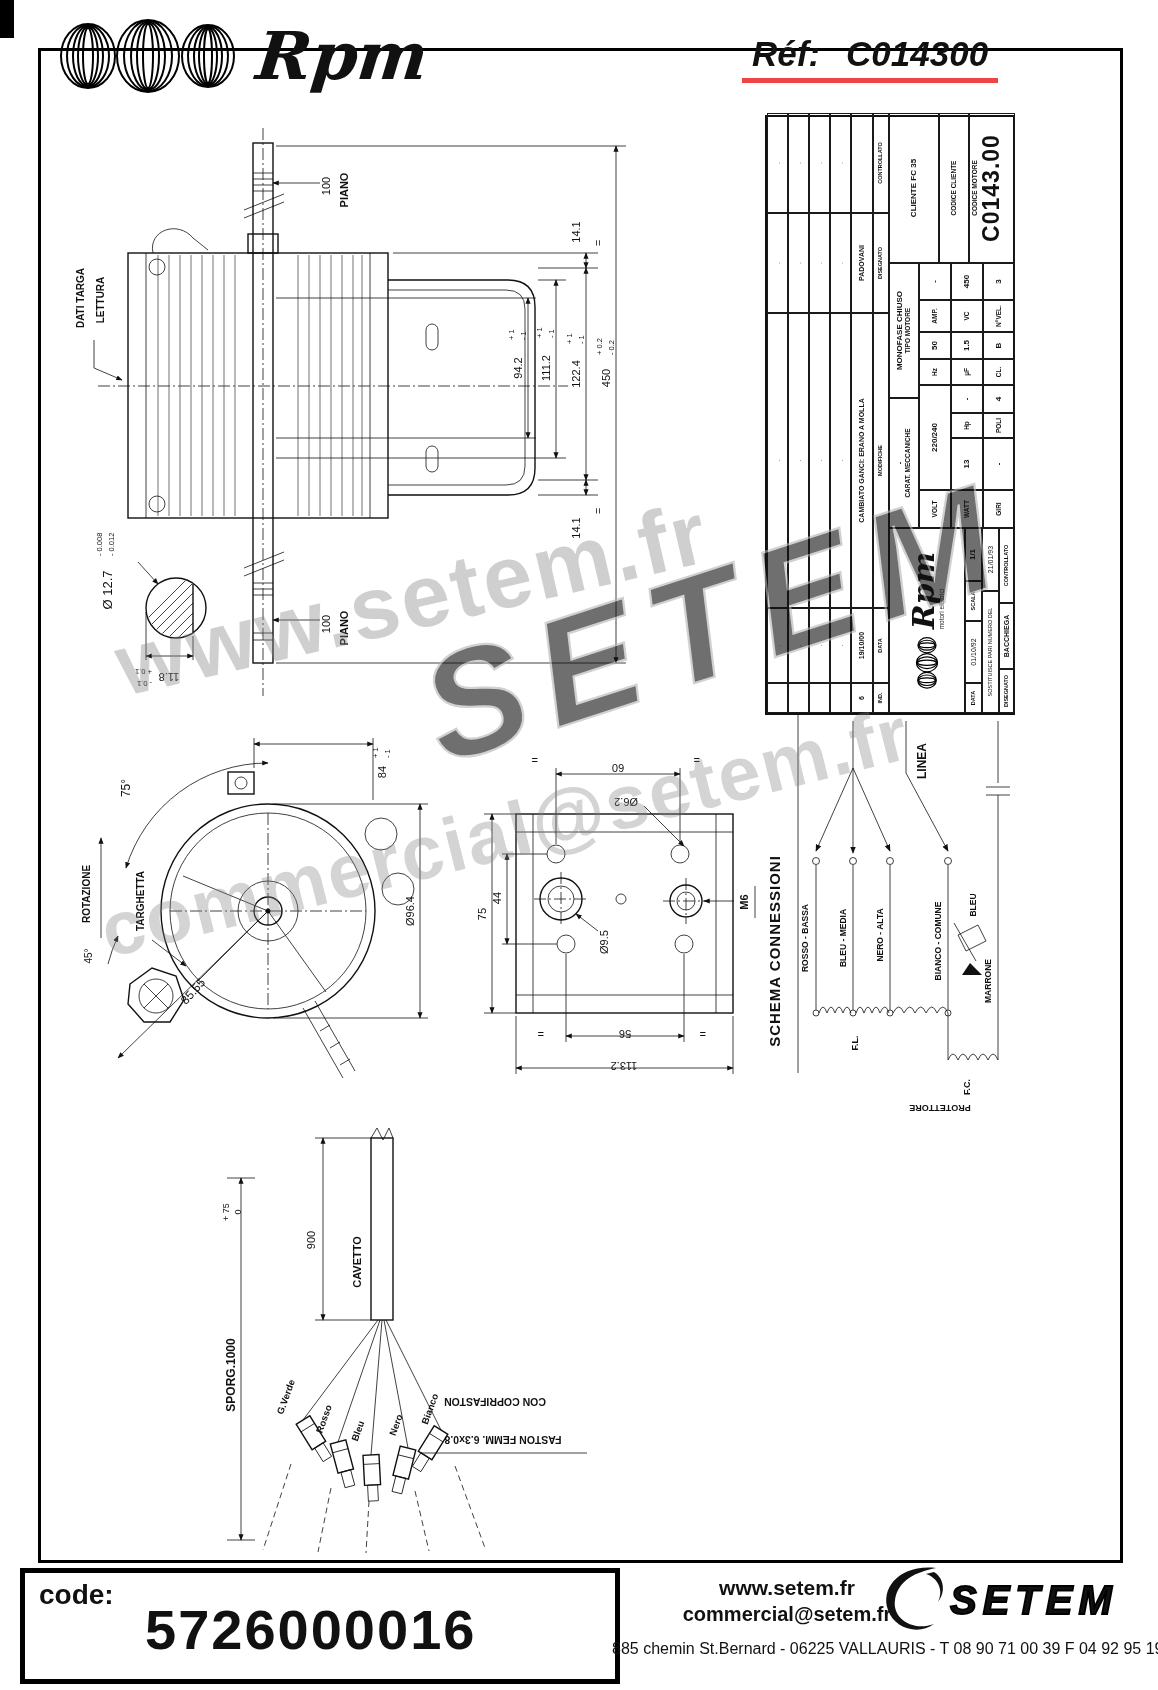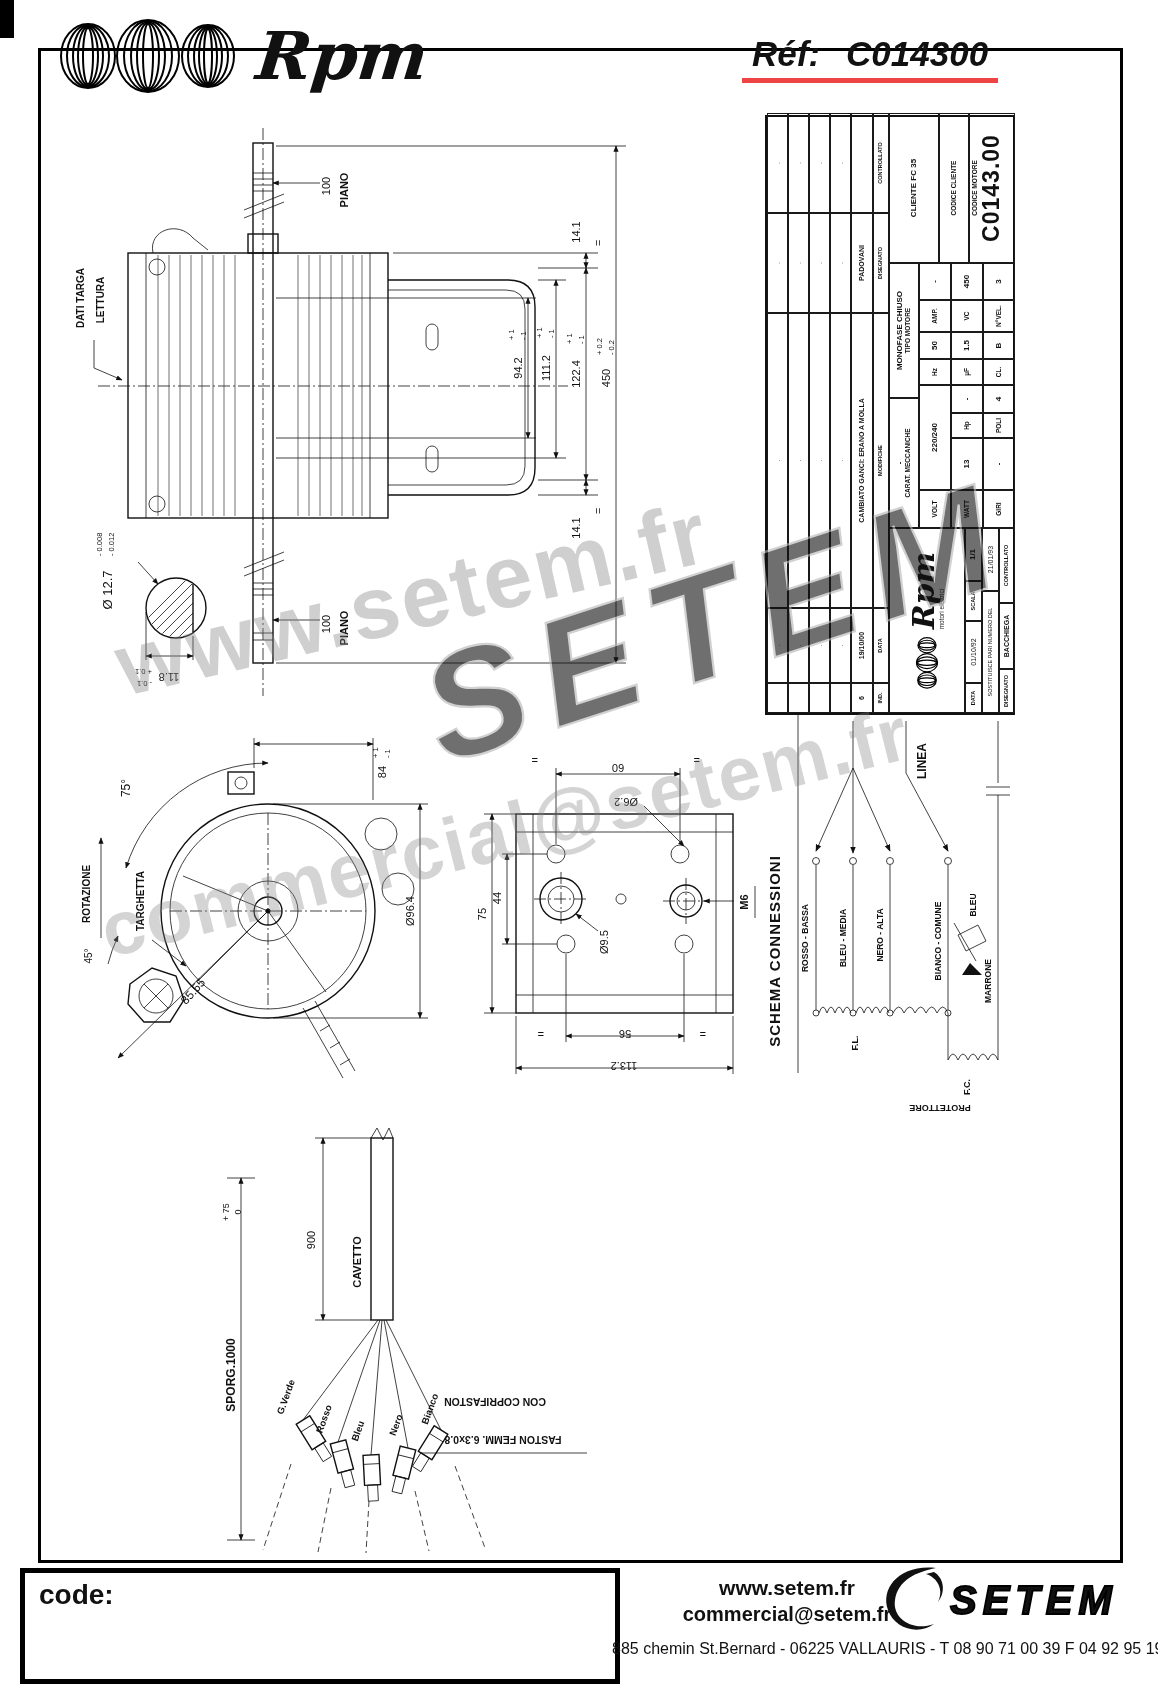--- a/index.html
+++ b/index.html
@@ -700,20 +700,21 @@
 </svg>
 
 <div class="abs wm wm1">www.setem.fr</div>
 <svg class="abs wm2" width="720" height="320" viewBox="0 0 720 320">
   <text x="10" y="230" font-size="150" font-style="italic" font-weight="bold" letter-spacing="18" fill="rgba(190,190,190,0.25)" stroke="#b3b3b3" stroke-width="2.2">SETEM</text>
 </svg>
 <div class="abs wm wm3">commercial@setem.fr</div>
 
 <div class="abs code-box">
   <div class="code-label">code:</div>
+  <div class="code-value">5726000016</div>
 </div>
 <div class="abs foot-center">
   <div class="foot-web">www.setem.fr</div>
   <div class="foot-mail">commercial@setem.fr</div>
 </div>
 <div class="abs foot-addr">885 chemin St.Bernard  -  06225 VALLAURIS  -  T 08 90 71 00 39   F 04 92 95 19 39</div>
 <svg class="abs" style="left:878px;top:1562px;z-index:60" width="270" height="78" viewBox="0 0 270 78">
   <g>
     <path d="M58,6 C22,2 2,26 10,48 C16,66 40,74 56,62 C34,70 14,56 17,38 C20,18 38,10 58,6 Z" fill="#111"></path>
     <path d="M56,10 C66,16 68,30 60,40 C66,28 60,16 48,12 Z" fill="#111"></path>

